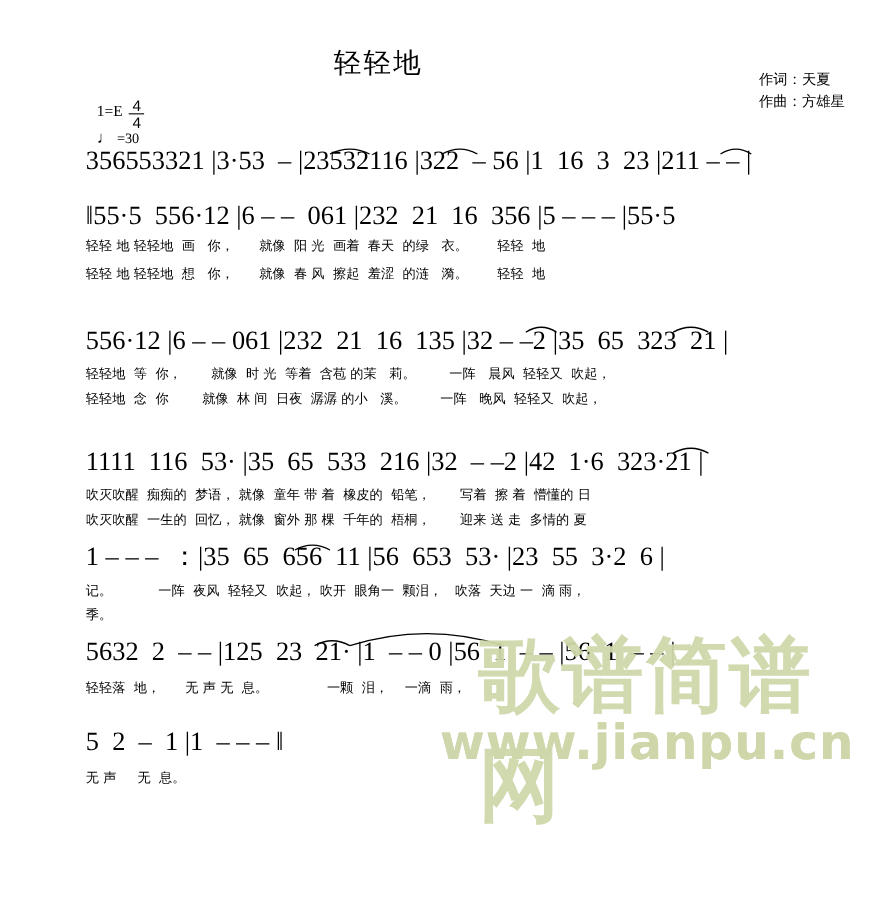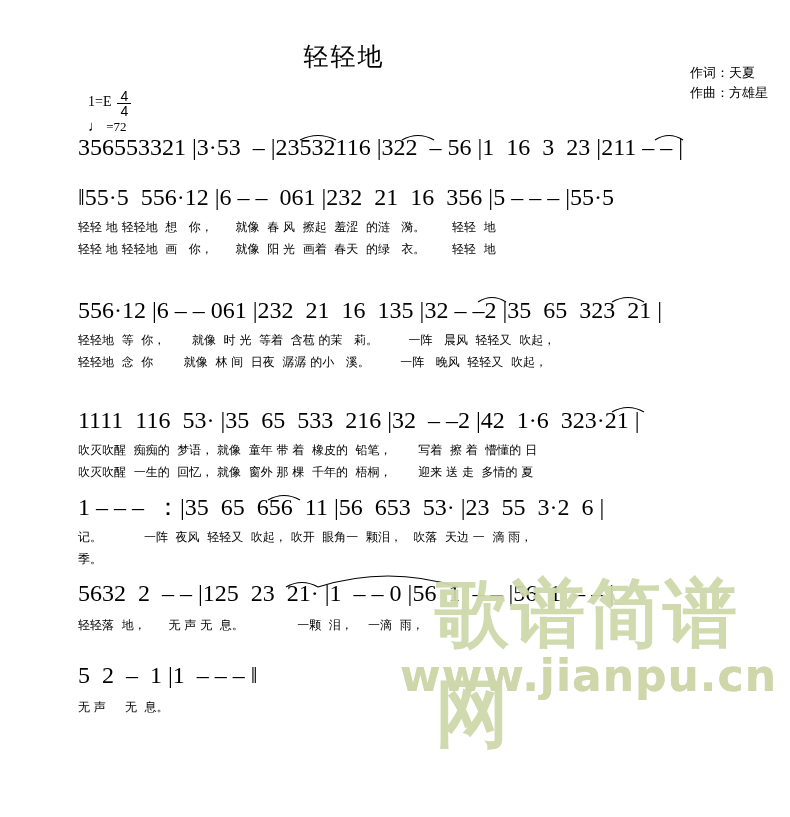--- a/index.html
+++ b/index.html
@@ -80,36 +80,36 @@
       <span class="meter">
         <span class="num">4</span>
         <span style="display:block;width:14px;height:1px;background:#000;margin:1px auto;"></span>
         <span class="den">4</span>
       </span>
     </div>
   </div>
 
   <div class="tempo">
     <span class="note">♩</span>
-    <span>=72</span>
+    <span>=30</span>
   </div>
 
   <div class="credits">
     <div>作词：天夏</div>
     <div>作曲：方雄星</div>
   </div>
 
   <div class="row" style="top:132px;">
     <div class="notes">356553321 |3·53  – |23532116 |322  – 56 |1  16  3  23 |211 – – |</div>
   </div>
 
   <div class="row" style="top:182px;">
     <div class="notes">‖55·5  556·12 |6 – –  061 |232  21  16  356 |5 – – – |55·5</div>
+    <div class="lyr">轻轻 地 轻轻地  画   你，      就像  阳 光  画着  春天  的绿   衣。       轻轻  地</div>
     <div class="lyr" style="margin-top:4px;">轻轻 地 轻轻地  想   你，      就像  春 风  擦起  羞涩  的涟   漪。       轻轻  地</div>
-    <div class="lyr">轻轻 地 轻轻地  画   你，      就像  阳 光  画着  春天  的绿   衣。       轻轻  地</div>
   </div>
 
   <div class="row" style="top:295px;">
     <div class="notes">556·12 |6 – – 061 |232  21  16  135 |32 – –2 |35  65  323  21 |</div>
     <div class="lyr" style="margin-top:4px;">轻轻地  等  你，       就像  时 光  等着  含苞 的茉   莉。        一阵   晨风  轻轻又  吹起，</div>
     <div class="lyr">轻轻地  念  你        就像  林 间  日夜  潺潺 的小   溪。        一阵   晚风  轻轻又  吹起，</div>
   </div>
 
   <div class="row" style="top:405px;">
     <div class="notes">1111  116  53· |35  65  533  216 |32  – –2 |42  1·6  323·21 |</div>

